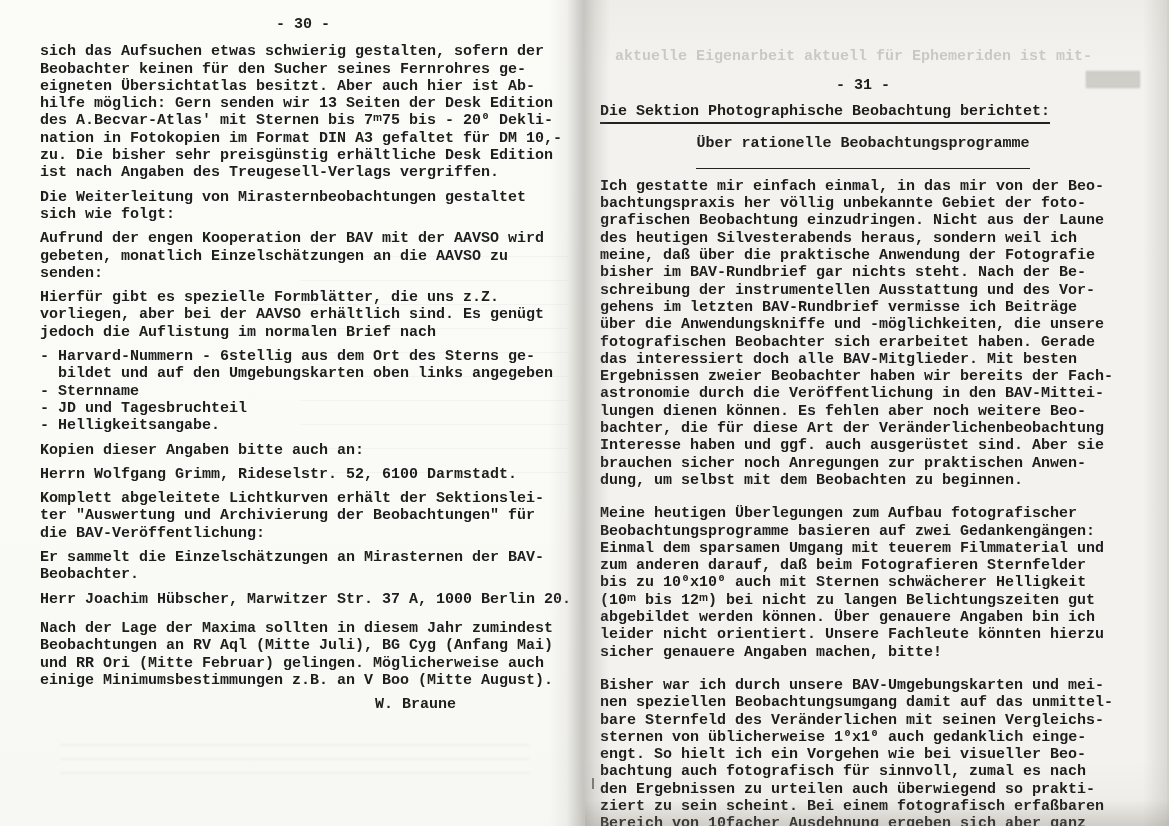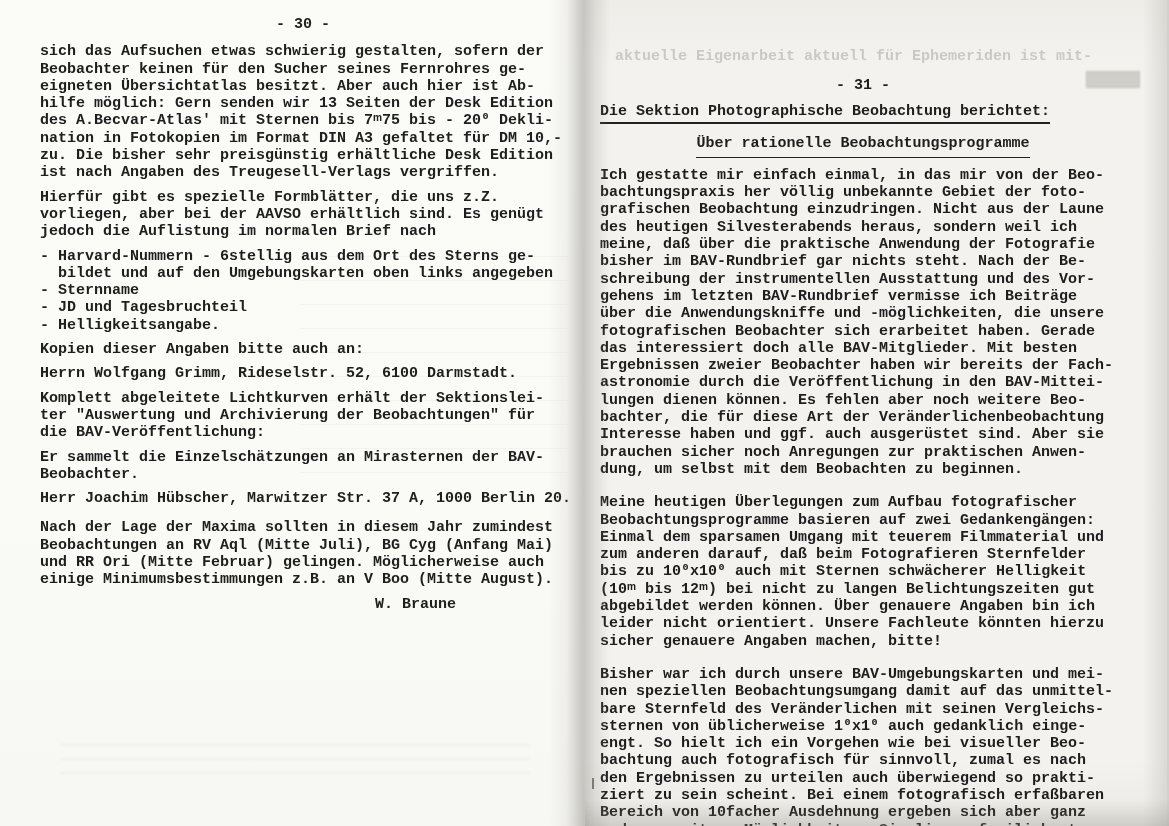--- a/index.html
+++ b/index.html
@@ -39,21 +39,21 @@
     display: inline-block;
     border-bottom: 2px solid #222;
     padding-bottom: 1px;
     margin: 0 0 11px 0;
     white-space: pre;
   }
   .centered-heading-row { text-align: center; margin: 0 0 9px 0; }
   .article-heading {
     display: inline-block;
     border-bottom: 1.6px solid #222;
-    padding-bottom: 5px;
+    padding-bottom: 16px;
     white-space: pre;
   }
   .signature { margin: 6px 0 0 335px; white-space: pre; }
 
   
   .gutter-shadow {
     position: absolute; top: 0; left: 548px; width: 62px; height: 826px;
     background: linear-gradient(90deg,
       rgba(130,128,122,0) 0%,
       rgba(140,138,132,0.10) 30%,
@@ -109,20 +109,25 @@
   <div class="col">
     <div class="pagenum">- 30 -</div>
     <div class="para">sich das Aufsuchen etwas schwierig gestalten, sofern der
 Beobachter keinen für den Sucher seines Fernrohres ge-
 eigneten Übersichtatlas besitzt. Aber auch hier ist Ab-
 hilfe möglich: Gern senden wir 13 Seiten der Desk Edition
 des A.Becvar-Atlas' mit Sternen bis 7ᵐ75 bis - 20⁰ Dekli-
 nation in Fotokopien im Format DIN A3 gefaltet für DM 10,-
 zu. Die bisher sehr preisgünstig erhältliche Desk Edition
 ist nach Angaben des Treugesell-Verlags vergriffen.</div>
+    <div class="para">Die Weiterleitung von Mirasternbeobachtungen gestaltet
+sich wie folgt:</div>
+    <div class="para">Aufrund der engen Kooperation der BAV mit der AAVSO wird
+gebeten, monatlich Einzelschätzungen an die AAVSO zu
+senden:</div>
     <div class="para">Hierfür gibt es spezielle Formblätter, die uns z.Z.
 vorliegen, aber bei der AAVSO erhältlich sind. Es genügt
 jedoch die Auflistung im normalen Brief nach</div>
     <div class="para">- Harvard-Nummern - 6stellig aus dem Ort des Sterns ge-
   bildet und auf den Umgebungskarten oben links angegeben
 - Sternname
 - JD und Tagesbruchteil
 - Helligkeitsangabe.</div>
     <div class="para">Kopien dieser Angaben bitte auch an:</div>
     <div class="para">Herrn Wolfgang Grimm, Rideselstr. 52, 6100 Darmstadt.</div>

